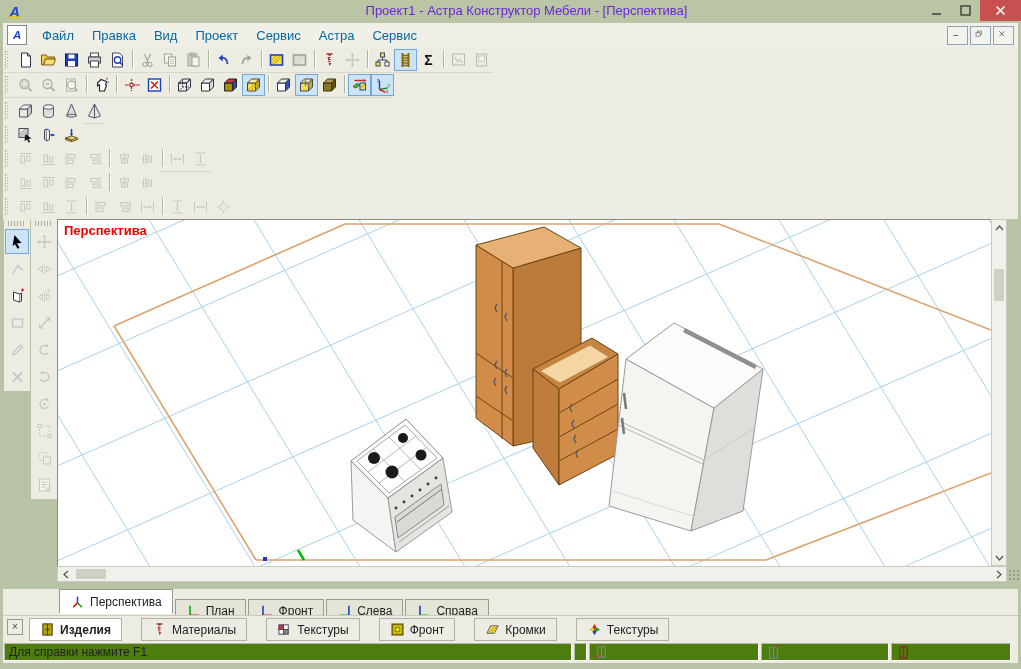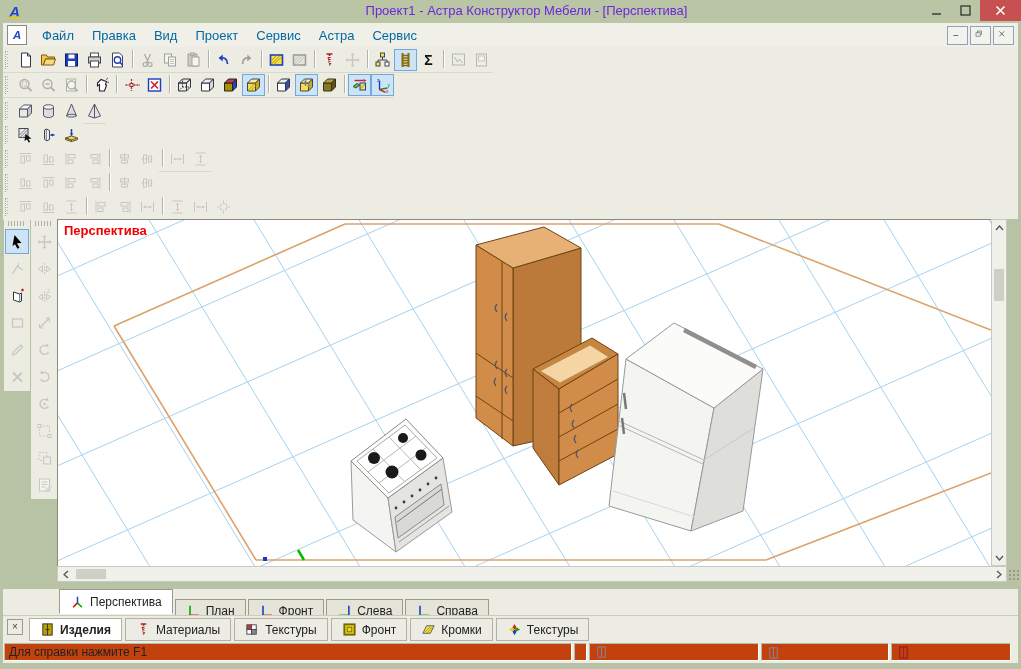--- a/index.html
+++ b/index.html
@@ -65,26 +65,26 @@
   .vtab{height:21px;margin-top:10px;display:flex;align-items:center;gap:5px;padding:0 10px;
         background:#e4e4d9;border:1px solid #9a9a90;font-size:12px;margin-right:2px}
   .vtab.active{background:#fff;height:23px;margin-top:0;border-bottom-color:#fff}
   
   #objtabs{left:3px;top:615px;width:1015px;height:27px;background:#ecece2;display:flex;
            align-items:center;border-top:1px solid #c9cdbb}
   #objtabs-close{width:14px;height:14px;margin:0 6px 6px 4px;border:1px solid #9a9a90;
       background:#ecece2;display:flex;align-items:center;justify-content:center;
       font-size:10px;color:#444;line-height:1}
   .otab{height:21px;display:flex;align-items:center;gap:5px;padding:0 10px;font-size:12px;
-        background:#ecece4;border:1px solid #b2b2a6;margin-right:3px}
+        background:#ecece4;border:1px solid #b2b2a6;margin-right:19px}
   .otab.active{background:#fff;font-weight:bold}
   
   #statusbar{left:3px;top:642px;width:1015px;height:21px;background:#ecece2;font-size:12px}
   .spanel{position:absolute;top:1px;height:18px;border:1px solid #b8b8ab;
-          border-right-color:#fff;border-bottom-color:#fff;background:#c2410c;
+          border-right-color:#fff;border-bottom-color:#fff;background:#4d7c0f;
           display:flex;align-items:center;padding:0 4px;box-sizing:border-box}
   svg{display:block}
 </style>
 </head>
 <body>
 
 <div class="abs" id="titlebar">
   <div class="abs" id="app-icon">
     <svg viewBox="0 0 16 16" width="17" height="17">
         <text x="8" y="13" text-anchor="middle" font-size="14" font-weight="bold" font-style="italic" fill="#2244cc">A</text>

